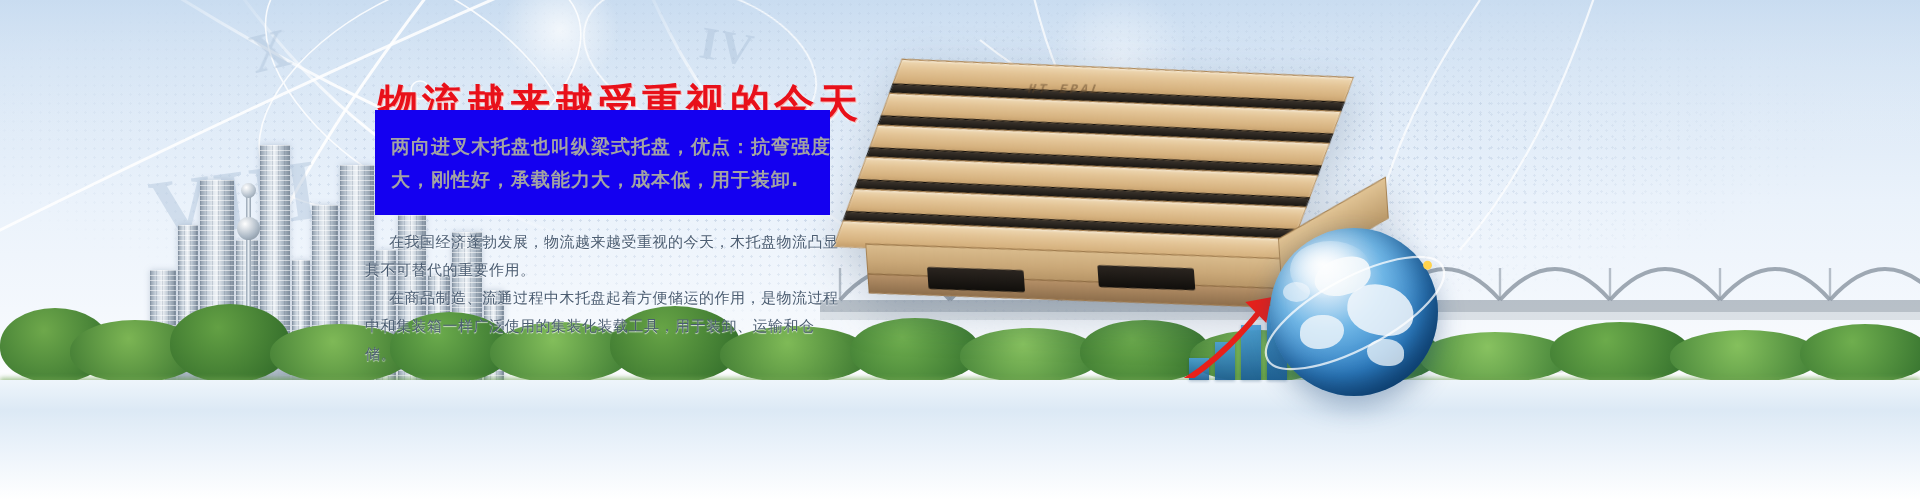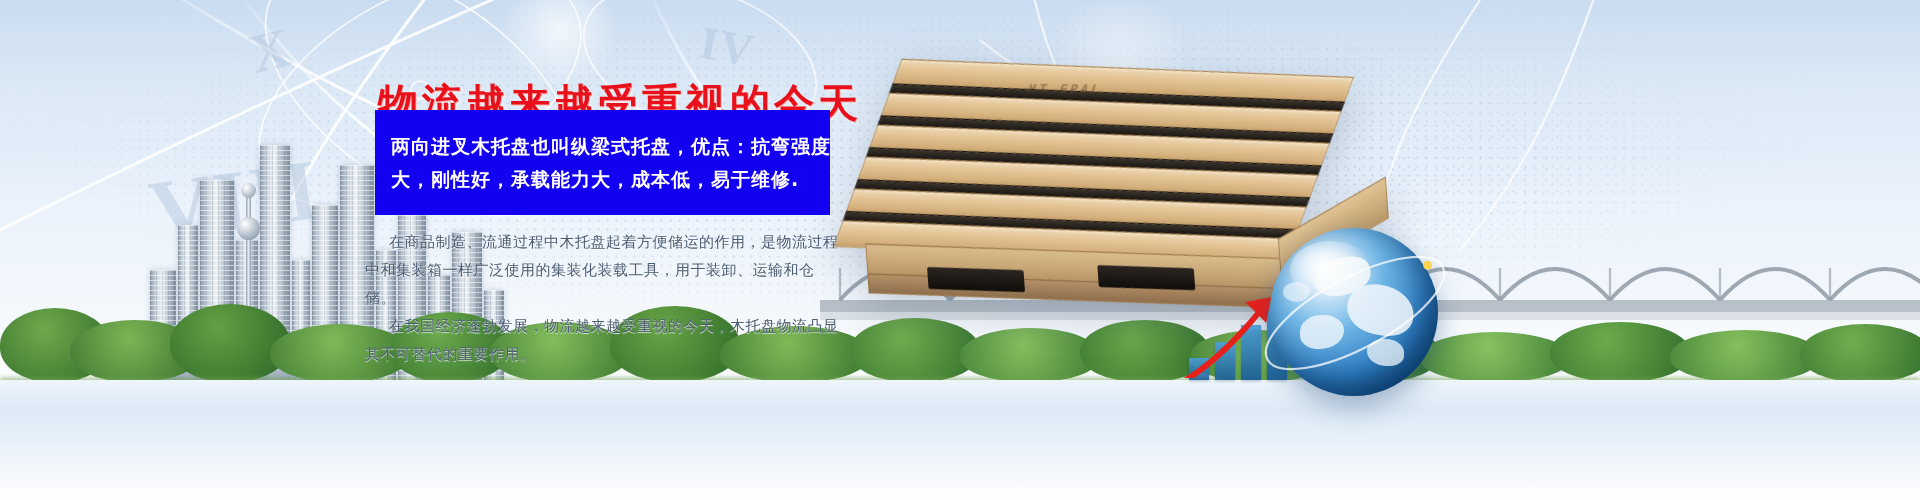--- a/index.html
+++ b/index.html
@@ -41,21 +41,21 @@
     background:linear-gradient(180deg,rgba(120,170,95,.55),rgba(255,255,255,0));}
 
   
   .title{position:absolute;left:378px;top:54px;font-size:40px;line-height:44px;font-weight:bold;
     color:#e8101a;letter-spacing:4px;white-space:nowrap;
     font-family:"DejaVu Sans","Liberation Sans",sans-serif;
     text-shadow:1px 1px 0 rgba(255,120,110,.55), 2px 2px 3px rgba(255,255,255,.7);}
 
   .bluebox{position:absolute;left:375px;top:110px;width:455px;height:105px;background:#1400f0;
     display:flex;flex-direction:column;justify-content:center;box-sizing:border-box;padding:4px 12px 4px 16px;}
-  .bluebox p{margin:0;color:#ffffff;font-size:19px;line-height:33px;font-weight:bold;letter-spacing:1px;
+  .bluebox p{margin:0;color:#a3a3a3;font-size:19px;line-height:33px;font-weight:bold;letter-spacing:1px;
     font-family:"DejaVu Sans","Liberation Sans",sans-serif;white-space:nowrap;}
 
   .para{position:absolute;left:365px;top:228px;width:480px;color:#4b5d72;font-size:15px;line-height:28px;
     letter-spacing:.5px;font-family:"DejaVu Sans","Liberation Sans",sans-serif;text-indent:24px;
     text-shadow:0 1px 1px rgba(255,255,255,.85);}
   .para p{margin:0;}
 
   
   .pallet-wrap{position:absolute;left:845px;top:72px;width:560px;height:260px;}
   .pal-board{position:absolute;background:linear-gradient(180deg,#efd9b4 0%,#e3c496 35%,#d6b27f 75%,#c59f6c 100%);
@@ -282,21 +282,21 @@
   </div>
   <svg viewBox="0 0 260 260" style="position:absolute;left:1240px;top:198px;width:230px;height:230px;">
     <ellipse cx="130" cy="130" rx="112" ry="40" fill="none" stroke="#ffffff" stroke-width="2.5" opacity=".75" transform="rotate(-28 130 130)"></ellipse>
     <circle cx="212" cy="76" r="5" fill="#ffd34d"></circle>
   </svg>
 
   <h1 class="title">物流越来越受重视的今天</h1>
 
   <div class="bluebox">
     <p>两向进叉木托盘也叫纵梁式托盘，优点：抗弯强度</p>
-    <p>大，刚性好，承载能力大，成本低，易于维修.</p>
+    <p>大，刚性好，承载能力大，成本低，用于装卸.</p>
   </div>
 
   <div class="para">
+    <p>在我国经济蓬勃发展，物流越来越受重视的今天，木托盘物流凸显其不可替代的重要作用。</p>
     <p>在商品制造、流通过程中木托盘起着方便储运的作用，是物流过程中和集装箱一样广泛使用的集装化装载工具，用于装卸、运输和仓储。</p>
-    <p>在我国经济蓬勃发展，物流越来越受重视的今天，木托盘物流凸显其不可替代的重要作用。</p>
   </div>
 
 </div>
 
 </body></html>

